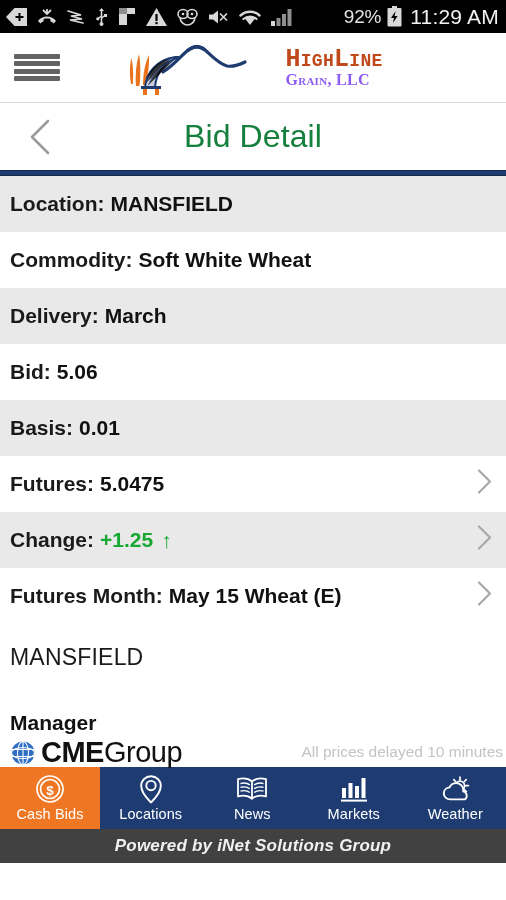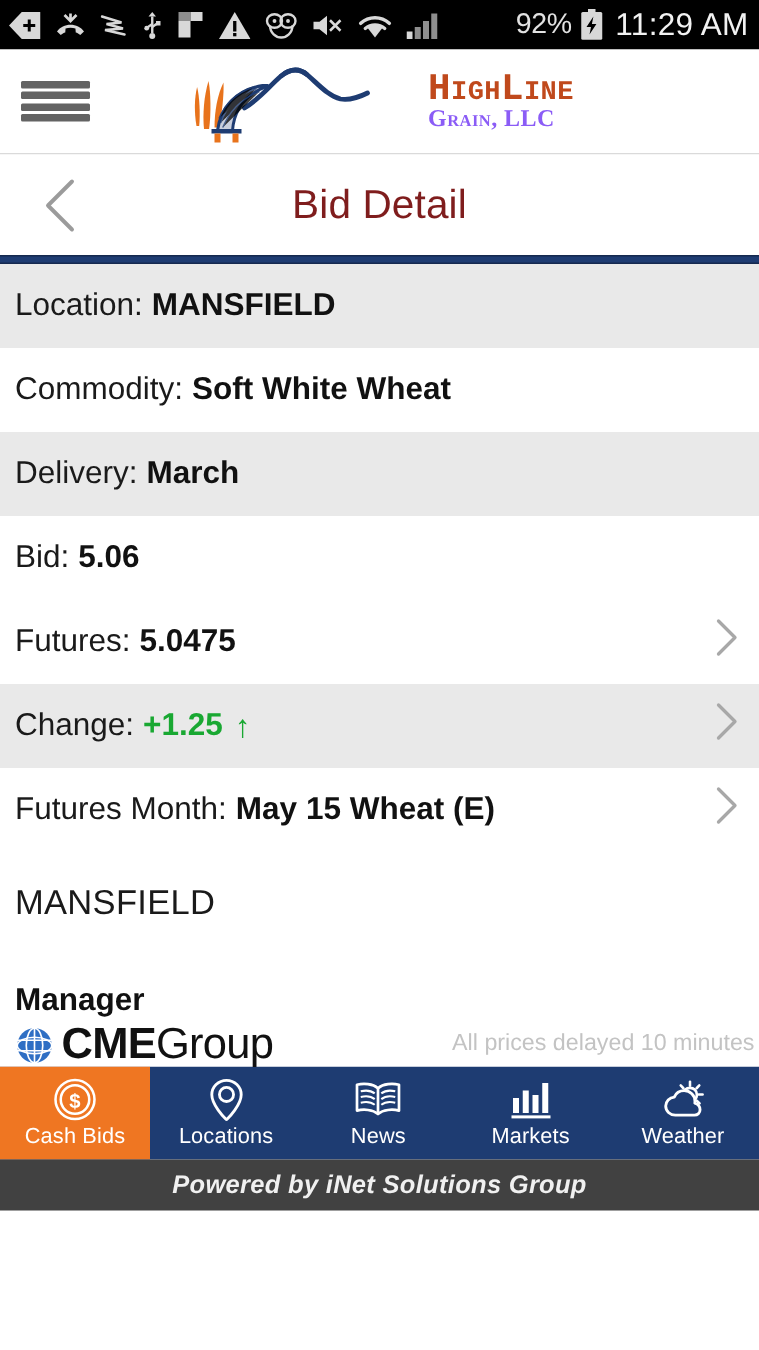--- a/index.html
+++ b/index.html
@@ -39,34 +39,34 @@
 
   
   .titlebar {
     height: 67px; background: #ffffff; position: relative;
     display: flex; align-items: center; justify-content: center;
     flex: 0 0 67px;
   }
   .backbtn { position: absolute; left: 18px; top: 50%; transform: translateY(-50%);
              width: 44px; height: 44px; display: flex; align-items: center; justify-content: center;
              cursor: pointer; }
-  .page-title { font-size: 27px; color: #7f1d1d; font-weight: 400; letter-spacing: .1px; }
+  .page-title { font-size: 32px; color: #15803d; font-weight: 400; letter-spacing: .1px; }
   .navy-rule { height: 6px; background: #1e3c72; flex: 0 0 6px;
                border-top: 1px solid #15294f; border-bottom: 1px solid #15294f; }
 
   
   .detail-list { flex: 0 0 auto; }
   .drow {
     height: 56px; display: flex; align-items: center;
     padding: 0 14px 0 10px; position: relative;
     font-size: 21px; color: #111111;
   }
   .drow.alt { background: #e9e9e9; }
   .drow.plain { background: #ffffff; }
-  .dlabel { font-weight: 400; color: #1a1a1a; }
+  .dlabel { font-weight: 700; color: #1a1a1a; }
   .dvalue { font-weight: bold; color: #111111; margin-left: 6px; }
   .dvalue.up { color: #19a832; }
   .arrow-up { color: #19a832; font-size: 21px; margin-left: 8px; line-height: 1; }
   .chev { position: absolute; right: 14px; top: 50%; transform: translateY(-50%); }
 
   
   .info-sep { height: 3px; background: #1e3c72; }
   .info { background: #ffffff; padding: 20px 10px 0 10px; position: relative; flex: 1 1 auto; }
   .loc-name { font-size: 23px; color: #1a1a1a; font-weight: 400; letter-spacing: .2px; }
   .mgr { font-size: 21px; color: #111111; font-weight: bold; margin-top: 40px; }
@@ -224,20 +224,24 @@
     <div class="drow alt">
       <span class="dlabel">Delivery:</span>
       <span class="dvalue">March</span>
     </div>
 
     <div class="drow plain">
       <span class="dlabel">Bid:</span>
       <span class="dvalue">5.06</span>
     </div>
 
+    <div class="drow alt">
+      <span class="dlabel">Basis:</span>
+      <span class="dvalue">0.01</span>
+    </div>
 
     <div class="drow plain">
       <span class="dlabel">Futures:</span>
       <span class="dvalue">5.0475</span>
       <span class="chev">
         <svg width="16" height="26" viewBox="0 0 16 26">
             <path d="M3 2l11 11L3 24" stroke="#a8a8a8" stroke-width="2.2" fill="none" stroke-linecap="round" stroke-linejoin="round"></path>
           </svg>
       </span>
     </div>

